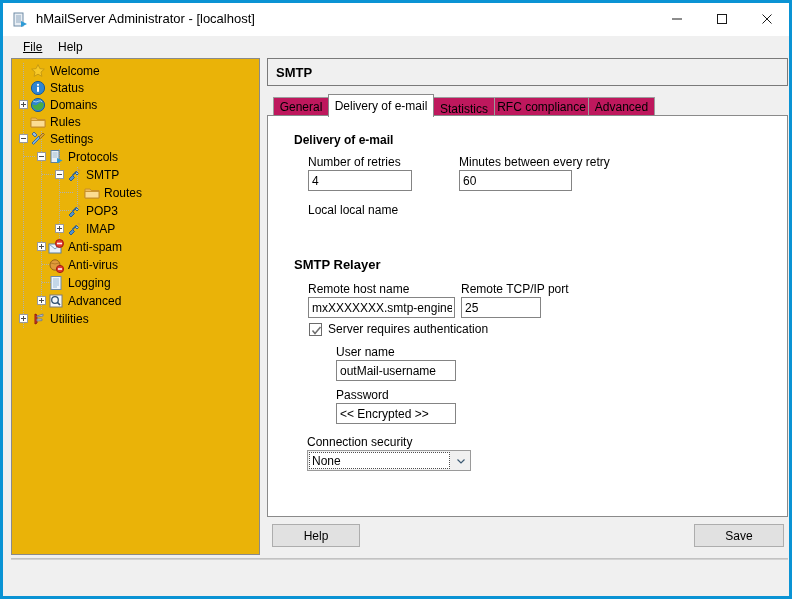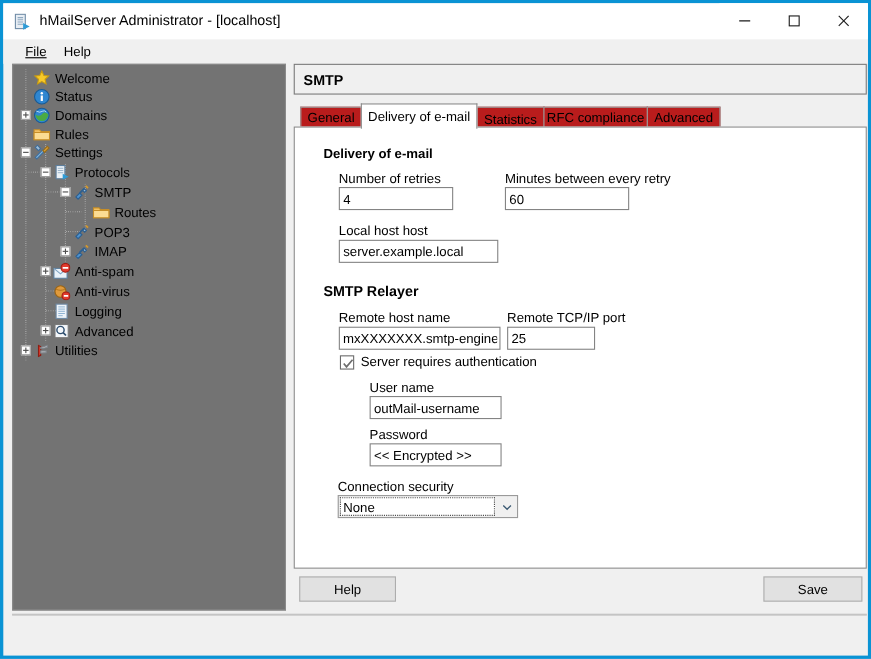--- a/index.html
+++ b/index.html
@@ -73,21 +73,21 @@
     white-space: nowrap;
   }
   .menu-file { left: 14px; text-decoration: underline; }
   .menu-help { left: 49px; }
 
   
   .tree-panel {
     position: absolute;
     left: 8px; top: 55px;
     width: 249px; height: 497px;
-    background: #737373;
+    background: #eab308;
     border: 1px solid #8a8a8a;
     box-sizing: border-box;
     overflow: hidden;
   }
   .tree-row {
     position: absolute;
     left: 0;
     height: 17px;
     white-space: nowrap;
     display: flex;
@@ -157,21 +157,21 @@
   .tabstrip {
     position: absolute;
     left: 0; top: 36px;
     width: 521px; height: 22px;
   }
   .tab {
     position: absolute;
     top: 3px;
     height: 19px;
     box-sizing: border-box;
-    background: #b91c1c;
+    background: #be185d;
     border: 1px solid #9c9c9c;
     border-bottom: none;
     font-size: 12px;
     display: flex;
     align-items: center;
     justify-content: center;
     padding: 0 7px;
     white-space: nowrap;
   }
   .tab.active {
@@ -546,22 +546,21 @@
     <div class="tabbody">
 
       <span class="grp-title" style="left:26px; top:17px;">Delivery of e-mail</span>
 
       <span class="fld-label" style="left:40px; top:39px;">Number of retries</span>
       <input class="tbox" style="left: 40px; top: 54px; width: 104px;" value="4">
 
       <span class="fld-label" style="left:191px; top:39px;">Minutes between every retry</span>
       <input class="tbox" style="left: 191px; top: 54px; width: 113px;" value="60">
 
-      <span class="fld-label" style="left:40px; top:87px;">Local host host</span>
-      <input class="tbox" style="left: 40px; top: 102px; width: 145px;" value="server.example.local">
+      <span class="fld-label" style="left:40px; top:87px;">Local local name</span>
 
       <span class="grp-title" style="left:26px; top:141px; font-size:13px;">SMTP Relayer</span>
 
       <span class="fld-label" style="left:40px; top:166px;">Remote host name</span>
       <input class="tbox" style="left: 40px; top: 181px; width: 147px;" value="mxXXXXXXX.smtp-engine.com">
 
       <span class="fld-label" style="left:193px; top:166px;">Remote TCP/IP port</span>
       <input class="tbox" style="left: 193px; top: 181px; width: 80px;" value="25">
 
       <div class="cb-wrap" style="left:41px; top:206px;">

